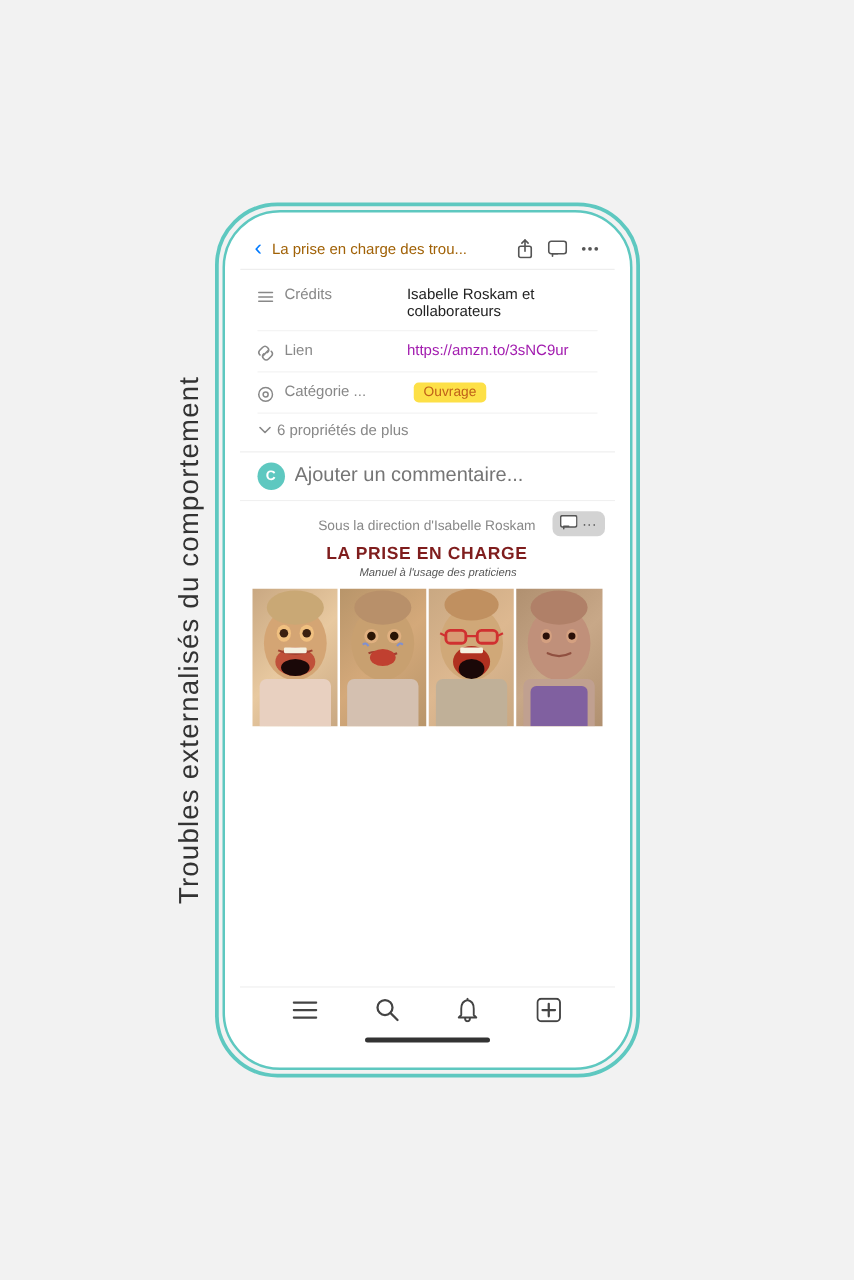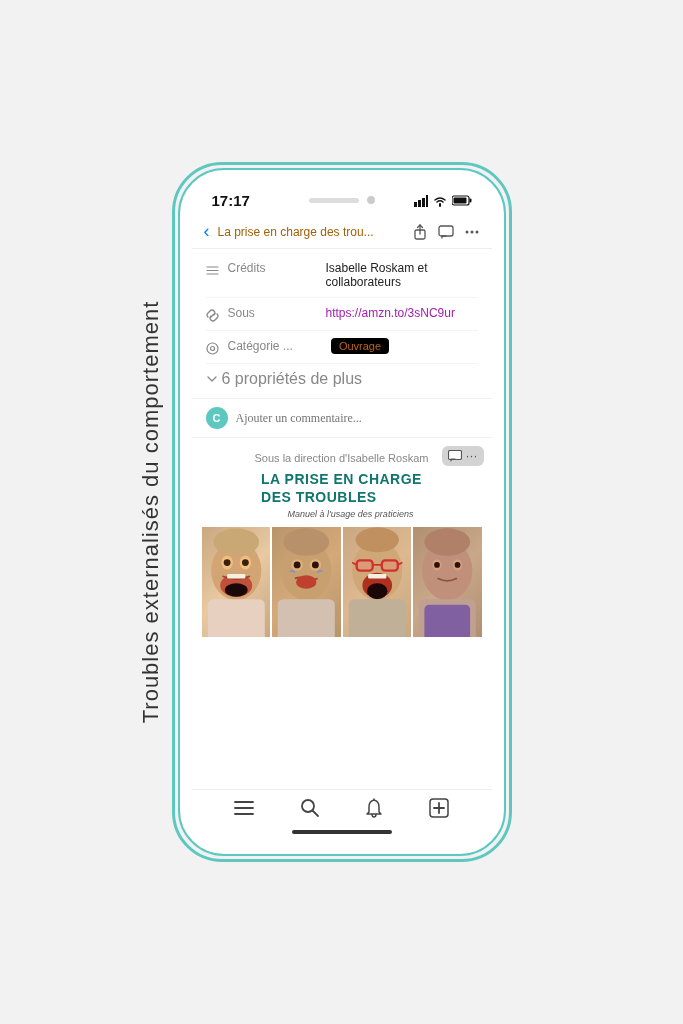--- a/index.html
+++ b/index.html
@@ -198,31 +198,31 @@
     }
 
     .prop-value {
       color: #222;
       font-size: 12px;
       flex: 1;
       margin-left: 32px;
     }
 
     .tag-badge {
-      background: #000000;
+      background: #fde047;
       color: #c0621a;
       padding: 2px 8px;
       border-radius: 4px;
       font-size: 11px;
       font-weight: 500;
     }
 
     .more-props {
       color: #888;
-      font-size: 16px;
+      font-size: 12px;
       padding: 6px 0;
       display: flex;
       align-items: center;
       gap: 4px;
       cursor: pointer;
     }
 
     
     .comment-area {
       padding: 8px 14px;
@@ -240,26 +240,25 @@
       color: white;
       font-size: 11px;
       display: flex;
       align-items: center;
       justify-content: center;
       font-weight: 600;
     }
 
     .comment-input {
       flex: 1;
-      font-size: 12px;
+      font-size: 16px;
       color: #aaa;
       border: none;
       outline: none;
       background: transparent;
-      font-family: Liberation Serif, serif;
     }
 
     
     .book-preview {
       flex: 1;
       background: #fff;
       position: relative;
       display: flex;
       flex-direction: column;
       align-items: center;
@@ -289,23 +288,24 @@
     }
 
     .book-subtitle {
       font-size: 11px;
       color: #888;
       margin-bottom: 6px;
       text-align: center;
     }
 
     .book-main-title {
+      text-align: center;
       font-size: 14px;
       font-weight: 700;
-      color: #0f766e;
+      color: #7f1d1d;
       text-transform: uppercase;
       letter-spacing: 0.5px;
       line-height: 1.3;
       margin-bottom: 2px;
     }
 
     .book-sub-title {
       text-align: center;
       font-size: 9px;
       color: #555;
@@ -375,46 +375,20 @@
 </head>
 <body>
 
 <div class="rotated-title">Troubles externalisés du comportement</div>
 
 <div class="phone-shell">
   <div class="phone-outer"></div>
   <div class="phone-inner-border">
     <div class="phone-screen">
 
-      <div class="status-bar">
-        <span class="status-time">17:17</span>
-
-        <div class="notch-area">
-          <div class="notch-speaker"></div>
-          <div class="notch-camera"></div>
-        </div>
-        <div class="status-icons">
-          <svg width="14" height="12" viewBox="0 0 14 12">
-            <rect x="0" y="7" width="3" height="5" fill="#111"></rect>
-            <rect x="4" y="5" width="3" height="7" fill="#111"></rect>
-            <rect x="8" y="3" width="3" height="9" fill="#111"></rect>
-            <rect x="12" y="0" width="2" height="12" fill="#111"></rect>
-          </svg>
-          <svg width="14" height="12" viewBox="0 0 14 12">
-            <path d="M7 9 L7 11" stroke="#111" stroke-width="2" stroke-linecap="round"></path>
-            <path d="M4 7 Q7 4.5 10 7" stroke="#111" stroke-width="1.5" fill="none" stroke-linecap="round"></path>
-            <path d="M2 5 Q7 1 12 5" stroke="#111" stroke-width="1.5" fill="none" stroke-linecap="round"></path>
-          </svg>
-          <svg width="20" height="11" viewBox="0 0 20 11">
-            <rect x="0" y="1" width="17" height="9" rx="2" ry="2" stroke="#111" stroke-width="1.2" fill="none"></rect>
-            <rect x="1.5" y="2.5" width="13" height="6" rx="1" fill="#111"></rect>
-            <rect x="17.5" y="3.5" width="2" height="4" rx="1" fill="#111"></rect>
-          </svg>
-        </div>
-      </div>
 
       <div class="browser-nav">
         <span class="back-btn">‹</span>
         <span class="url-bar">La prise en charge des trou...</span>
         <div class="nav-icons">
 
           <span class="nav-icon">
             <svg width="16" height="16" viewBox="0 0 16 16">
               <rect x="3" y="6" width="10" height="9" rx="1.5" stroke="#555" stroke-width="1.3" fill="none"></rect>
               <path d="M8 1 L8 10" stroke="#555" stroke-width="1.3" stroke-linecap="round"></path>
@@ -456,21 +430,21 @@
           </div>
 
           <div class="property-row">
             <span class="prop-icon">
               <svg width="13" height="13" viewBox="0 0 13 13">
                 <path d="M5 7 Q3 9 5 11 Q7 13 9 11 L11 9 Q13 7 11 5" stroke="#888" stroke-width="1.3" fill="none" stroke-linecap="round"></path>
                 <path d="M8 6 Q10 4 8 2 Q6 0 4 2 L2 4 Q0 6 2 8" stroke="#888" stroke-width="1.3" fill="none" stroke-linecap="round"></path>
                 <line x1="4.5" y1="8.5" x2="8.5" y2="4.5" stroke="#888" stroke-width="1.3" stroke-linecap="round"></line>
               </svg>
             </span>
-            <span class="prop-label">Sous</span>
+            <span class="prop-label">Lien</span>
             <span class="prop-value" style="color:#a21caf;">
               <span>https://amzn.to/3sNC9ur</span>
             </span>
           </div>
 
           <div class="property-row">
             <span class="prop-icon">
               <svg width="13" height="13" viewBox="0 0 13 13">
                 <circle cx="6.5" cy="6.5" r="5.5" stroke="#888" stroke-width="1.2" fill="none"></circle>
                 <circle cx="6.5" cy="6.5" r="2" stroke="#888" stroke-width="1.2" fill="none"></circle>
@@ -506,21 +480,20 @@
                 <path d="M3 11 L3 9 L7 9" stroke="#555" stroke-width="1.2" fill="none" stroke-linecap="round" stroke-linejoin="round"></path>
               </svg>
             </span>
             <span style="font-size:12px; color:#555;">···</span>
           </div>
 
           <div class="book-content">
             <div class="book-subtitle">Sous la direction d'Isabelle Roskam</div>
             <div class="book-main-title">
               <div>La prise en charge</div>
-              <div>des troubles</div>
             </div>
             <div class="book-sub-title">Manuel à l'usage des praticiens</div>
 
             <div class="book-images">
 
               <div class="book-img-slot face-1">
                 <svg width="100%" height="100%" viewBox="0 0 60 110" preserveAspectRatio="xMidYMid slice">
                   <ellipse cx="30" cy="45" rx="22" ry="26" fill="#d4a574"></ellipse>
                   <ellipse cx="22" cy="38" rx="5" ry="6" fill="#f0c080"></ellipse>
                   <ellipse cx="38" cy="38" rx="5" ry="6" fill="#f0c080"></ellipse>

